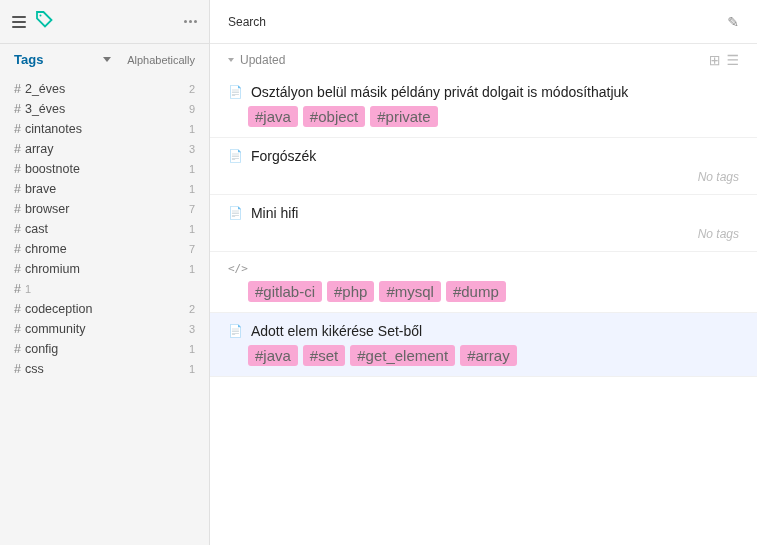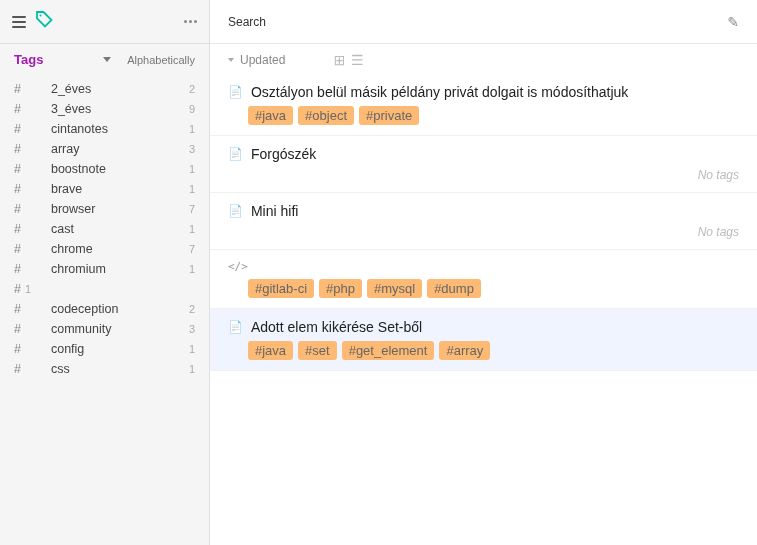--- a/index.html
+++ b/index.html
@@ -10,51 +10,51 @@
     .sidebar-top { display: flex; align-items: center; padding: 8px 12px; gap: 10px; border-bottom: 1px solid #e0e0e0; height: 44px; }
     .sidebar-top-icons { display: flex; align-items: center; gap: 8px; flex: 1; }
     .hamburger-icon { display: flex; flex-direction: column; gap: 3px; cursor: pointer; }
     .hamburger-icon span { display: block; width: 14px; height: 2px; background: #555; border-radius: 1px; }
     .tag-icon { color: #00bfa5; font-size: 18px; font-weight: bold; }
     .more-icon { display: flex; gap: 2px; cursor: pointer; }
     .more-icon span { width: 3px; height: 3px; background: #888; border-radius: 50%; display: block; }
 
     .sidebar-section { padding: 8px 14px 4px 14px; }
     .sidebar-section-header { display: flex; align-items: center; justify-content: space-between; margin-bottom: 6px; }
-    .sidebar-section-title { font-size: 13px; font-weight: 600; color: #a21caf; }
+    .sidebar-section-title { font-size: 13px; font-weight: 600; color: #0369a1; }
     .sidebar-sort { display: flex; align-items: center; gap: 14px; color: #777; font-size: 11px; cursor: pointer; }
     .chevron-down { display: inline-block; width: 0; height: 0; border-left: 4px solid transparent; border-right: 4px solid transparent; border-top: 5px solid #777; margin-right: 2px; }
 
     .sidebar-tags { overflow-y: auto; flex: 1; padding: 2px 14px 8px 14px; }
     .tag-item { display: flex; align-items: center; padding: 3px 0; color: #444; font-size: 12.5px; gap: 4px; cursor: pointer; }
     .tag-hash { color: #888; }
-    .tag-name { flex: 1; margin-left: 26px; }
+    .tag-name { flex: 1; }
     .tag-count { color: #aaa; font-size: 11px; }
 
     
     .main { flex: 1; display: flex; flex-direction: column; height: 100%; overflow: hidden; }
     .main-header { display: flex; align-items: center; justify-content: space-between; padding: 10px 18px; height: 44px; border-bottom: 1px solid #e8e8e8; }
     .main-title { font-size: 12px; font-weight: 500; color: #333; }
     .edit-icon { color: #888; cursor: pointer; font-size: 14px; }
 
     .main-content { flex: 1; overflow-y: auto; }
 
-    .group-header { display: flex; align-items: center; padding: 8px 18px 6px 18px; gap: 48px; }
+    .group-header { display: flex; align-items: center; justify-content: space-between; padding: 8px 18px 6px 18px; gap: 48px; }
     .group-label { display: flex; align-items: center; gap: 6px; font-size: 12px; color: #888; }
     .chevron-down-sm { display: inline-block; width: 0; height: 0; border-left: 3px solid transparent; border-right: 3px solid transparent; border-top: 4px solid #aaa; }
     .view-icons { display: flex; gap: 6px; align-items: center; }
     .view-icon { color: #bbb; font-size: 14px; cursor: pointer; }
 
     .note-item { padding: 10px 18px 10px 18px; border-bottom: 1px solid #f0f0f0; }
     .note-item.selected { background: #f0f4ff; }
     .note-title-row { display: flex; align-items: center; gap: 8px; margin-bottom: 6px; }
     .note-icon { color: #999; font-size: 12px; }
     .note-title { font-size: 14px; color: #222; font-weight: 400; }
     .note-tags { display: flex; flex-wrap: wrap; gap: 5px; padding-left: 20px; }
-    .tag-pill { background: #fdba74; border-radius: 3px; padding: 2px 7px; font-size: 13px; color: #666; }
+    .tag-pill { background: #f9a8d4; border-radius: 3px; padding: 2px 7px; font-size: 15px; color: #666; }
     .no-tags { font-size: 12px; color: #bbb; padding-left: 20px; font-style: italic; text-align: right; }
 
     .code-icon { color: #999; font-size: 11px; font-family: monospace; }
 
     ::-webkit-scrollbar { width: 4px; }
     ::-webkit-scrollbar-thumb { background: #ccc; border-radius: 2px; }
   </style>
 </head>
 <body>
 

